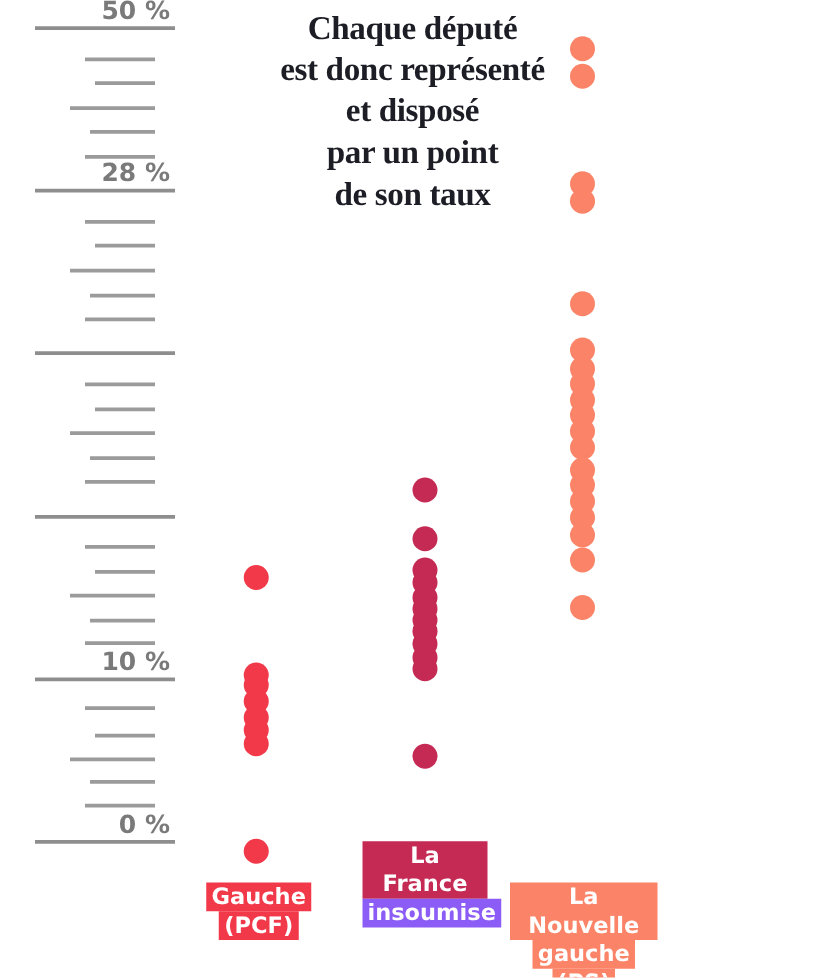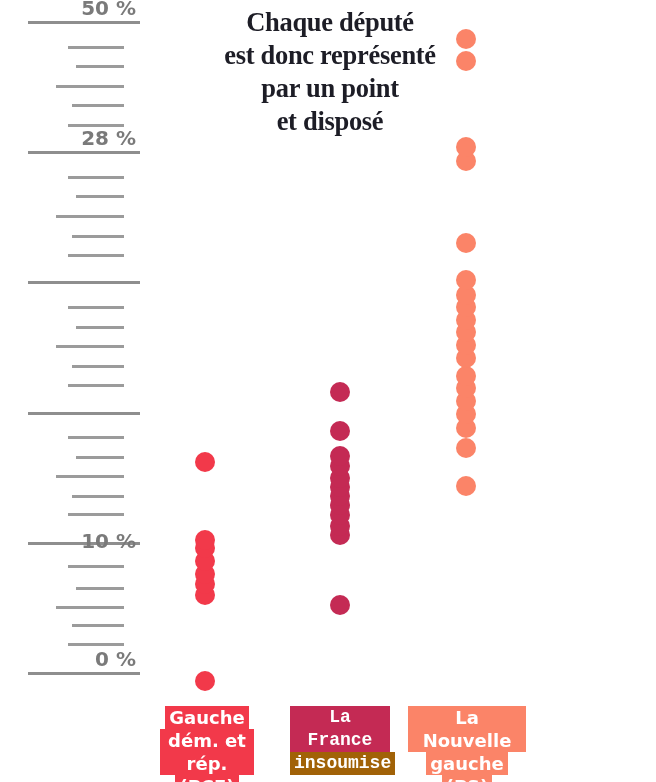--- a/index.html
+++ b/index.html
@@ -92,21 +92,21 @@
 </style>
 </head>
 <body>
 
 <div id="chart-root">
 
   <div class="axis-layer" id="axis-layer">
       <div class="tick-line major" style="left: 28px; width: 112px; top: 672px;"></div>
       <div class="tick-label" style="left: 10px; width: 126px; top: 647px;">0 %</div>
       <div class="tick-line major" style="left: 28px; width: 112px; top: 541.8px;"></div>
-      <div class="tick-label" style="left: 10px; width: 126px; top: 516.8px; margin-top: 12px;">10 %</div>
+      <div class="tick-label" style="left: 10px; width: 126px; top: 516.8px;">10 %</div>
       <div class="tick-line major" style="left: 28px; width: 112px; top: 411.6px;"></div>
       <div class="tick-line major" style="left: 28px; width: 112px; top: 281.4px;"></div>
       <div class="tick-line major" style="left: 28px; width: 112px; top: 151.2px;"></div>
       <div class="tick-label" style="left: 10px; width: 126px; top: 126.2px;">28 %</div>
       <div class="tick-line major" style="left: 28px; width: 112px; top: 21px;"></div>
       <div class="tick-label" style="left: 10px; width: 126px; top: -4px;">50 %</div>
       <div class="tick-line" style="left: 68px; width: 56px; top: 643.356px;"></div>
       <div class="tick-line" style="left: 72px; width: 52px; top: 623.826px;"></div>
       <div class="tick-line" style="left: 56px; width: 68px; top: 605.598px;"></div>
       <div class="tick-line" style="left: 76px; width: 48px; top: 587.37px;"></div>
@@ -129,22 +129,23 @@
       <div class="tick-line" style="left: 68px; width: 56px; top: 123.858px;"></div>
       <div class="tick-line" style="left: 72px; width: 52px; top: 104.328px;"></div>
       <div class="tick-line" style="left: 56px; width: 68px; top: 84.798px;"></div>
       <div class="tick-line" style="left: 76px; width: 48px; top: 65.268px;"></div>
       <div class="tick-line" style="left: 68px; width: 56px; top: 45.738px;"></div>
     </div>
 
   <div class="chart-title" id="chart-title">
       <div>Chaque député</div>
       <div>est donc représenté</div>
+      <div>et disposé</div>
       <div>par un point</div>
-      <div>et disposé</div>
+      <div>de son taux</div>
     </div>
 
   <div id="dots-layer" style="position:absolute;inset:0;">
       <div class="dot" style="background: rgb(242, 57, 74); left: 205px; top: 680.812px;"></div>
       <div class="dot" style="background: rgb(242, 57, 74); left: 205px; top: 594.88px;"></div>
       <div class="dot" style="background: rgb(242, 57, 74); left: 205px; top: 584.464px;"></div>
       <div class="dot" style="background: rgb(242, 57, 74); left: 205px; top: 574.048px;"></div>
       <div class="dot" style="background: rgb(242, 57, 74); left: 205px; top: 561.028px;"></div>
       <div class="dot" style="background: rgb(242, 57, 74); left: 205px; top: 548.008px;"></div>
       <div class="dot" style="background: rgb(242, 57, 74); left: 205px; top: 540.196px;"></div>
@@ -178,26 +179,25 @@
       <div class="dot" style="background: rgb(251, 132, 104); left: 466px; top: 243.34px;"></div>
       <div class="dot" style="background: rgb(251, 132, 104); left: 466px; top: 161.314px;"></div>
       <div class="dot" style="background: rgb(251, 132, 104); left: 466px; top: 146.992px;"></div>
       <div class="dot" style="background: rgb(251, 132, 104); left: 466px; top: 61.06px;"></div>
       <div class="dot" style="background: rgb(251, 132, 104); left: 466px; top: 38.926px;"></div>
     </div>
 
   <div id="labels-layer" style="position:absolute;inset:0;">
       <div class="cat-label" style="left: 158px; top: 705px; width: 98px;">
         <div><span style="background: rgb(242, 57, 74);">Gauche</span></div>
-        <div><span style="background: rgb(242, 57, 74);">dém. et rép.</span></div>
         <div><span style="background: rgb(242, 57, 74);">(PCF)</span></div>
       </div>
-      <div class="cat-label" style="left: 288px; top: 705px; width: 104px; font-family: Liberation Mono, monospace;">
+      <div class="cat-label" style="left: 288px; top: 672px; width: 104px;">
         <div><span style="background: rgb(196, 42, 84);">La France</span></div>
-        <div><span style="background: #a16207;">insoumise</span></div>
+        <div><span style="background: #8b5cf6;">insoumise</span></div>
       </div>
       <div class="cat-label" style="left: 406px; top: 705px; width: 122px;">
         <div><span style="background: rgb(251, 132, 104);">La Nouvelle</span></div>
         <div><span style="background: rgb(251, 132, 104);">gauche</span></div>
         <div><span style="background: rgb(251, 132, 104);">(PS)</span></div>
       </div>
     </div>
 
 </div>
 

